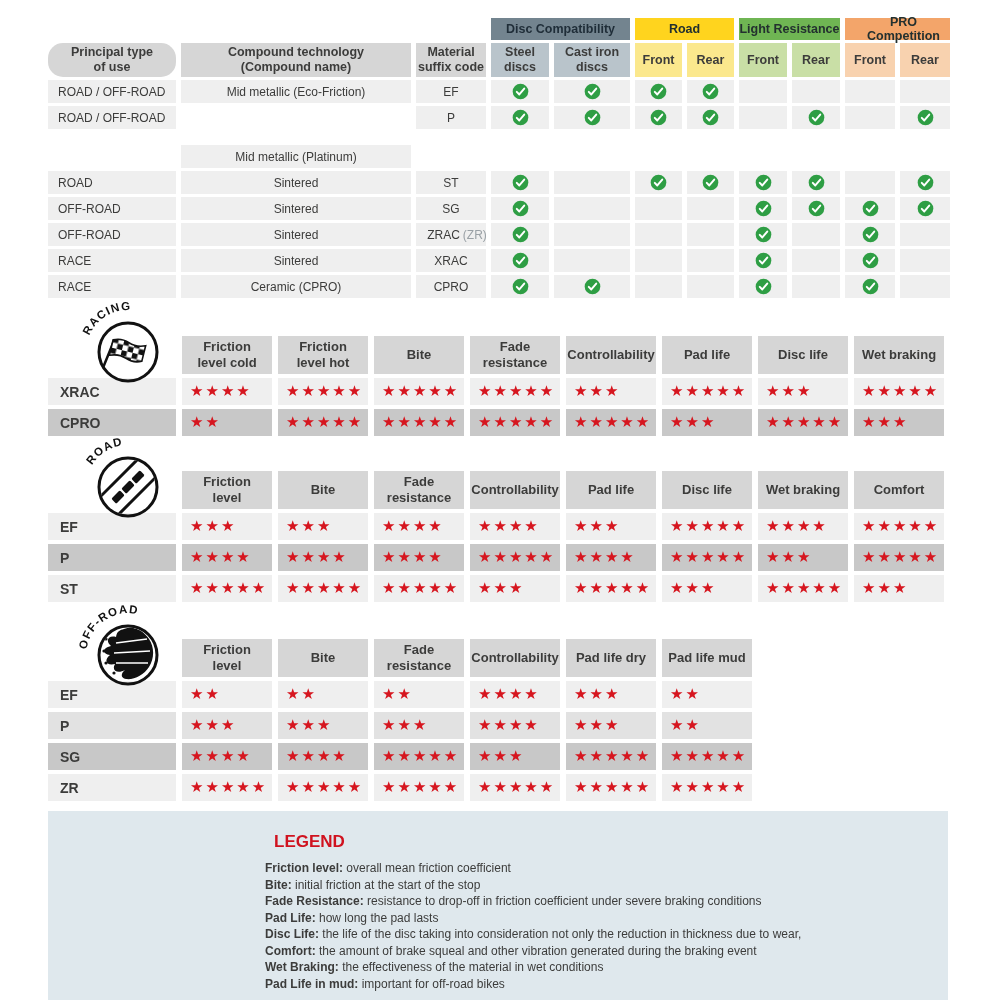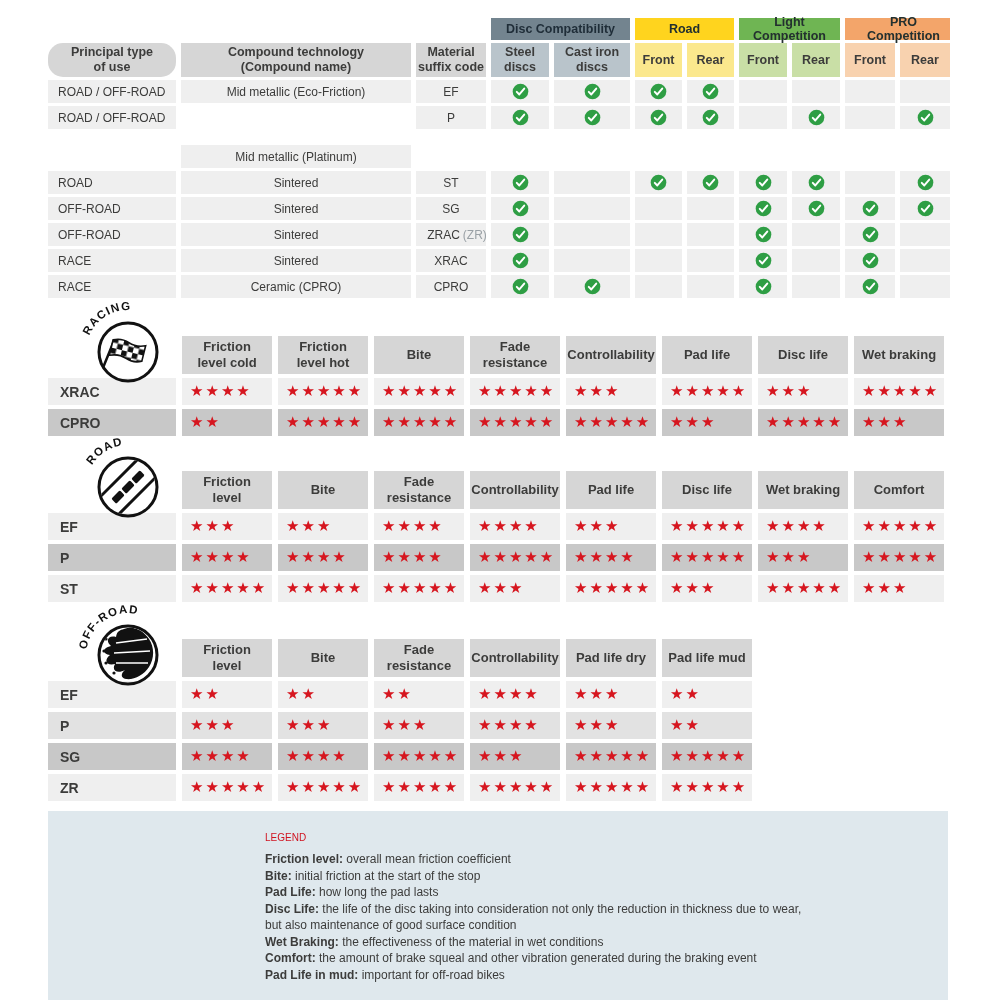--- a/index.html
+++ b/index.html
@@ -52,32 +52,32 @@
          font-family:"DejaVu Sans","Liberation Sans",sans-serif;}
 
   
   .badge{position:absolute;left:16px;top:-38px;overflow:visible;}
   .badge-text{font-size:11.5px;font-weight:bold;letter-spacing:1.2px;fill:#111;
               font-family:"Liberation Sans","DejaVu Sans",sans-serif;}
 
   
   .legend{margin-top:10px;width:900px;background:var(--legend-bg,#dfe8ed);
           padding:21px 0 24px 217px;box-sizing:border-box;}
-  .legend-title{color:var(--legend-red,#d0121f);font-weight:normal;font-size:10px;margin-bottom:8px;}
+  .legend-title{color:var(--legend-red,#d0121f);font-weight:bold;font-size:17px;margin-bottom:8px;margin-left:9px;}
   .legend-line{font-size:12px;line-height:16.5px;}
 </style>
 </head>
 <body>
 
 <div class="page">
 
   <div class="compat-grid">
       <div class="cell group-h gh-disc" style="grid-area: 1 / 4 / auto / 6;">Disc Compatibility</div>
       <div class="cell group-h gh-road" style="grid-area: 1 / 6 / auto / 8;">Road</div>
-      <div class="cell group-h gh-light" style="grid-area: 1 / 8 / auto / 10;">Light Competition</div>
+      <div class="cell group-h gh-light" style="grid-area: 1 / 8 / auto / 10;">Light Resistance</div>
       <div class="cell group-h gh-pro" style="grid-area: 1 / 10 / auto / 12;">PRO Competition</div>
       <div class="cell head " style="grid-area: 2 / 1; border-radius: 15px;">Principal type
 of use</div>
       <div class="cell head " style="grid-area: 2 / 2;">Compound technology
 (Compound name)</div>
       <div class="cell head " style="grid-area: 2 / 3;">Material
 suffix code</div>
       <div class="cell head steel" style="grid-area: 2 / 4;">Steel
 discs</div>
       <div class="cell head steel" style="grid-area: 2 / 5;">Cast iron
@@ -629,22 +629,22 @@
           <span class="stars">★★★★★</span>
         </div>
       </div>
   </div>
 
   <div class="legend">
     <div class="legend-title">LEGEND</div>
     <div>
         <div class="legend-line"><b>Friction level:</b> overall mean friction coefficient</div>
         <div class="legend-line"><b>Bite:</b> initial friction at the start of the stop</div>
+        <div class="legend-line"><b>Fade Resistance:</b> resistance to drop-off in friction coefficient under severe braking conditions</div>
         <div class="legend-line"><b>Pad Life:</b> how long the pad lasts</div>
         <div class="legend-line"><b>Disc Life:</b> the life of the disc taking into consideration not only the reduction in thickness due to wear,</div>
-        <div class="legend-line">but also maintenance of good surface condition</div>
+        <div class="legend-line"><b>Comfort:</b> the amount of brake squeal and other vibration generated during the braking event</div>
         <div class="legend-line"><b>Wet Braking:</b> the effectiveness of the material in wet conditions</div>
-        <div class="legend-line"><b>Comfort:</b> the amount of brake squeal and other vibration generated during the braking event</div>
         <div class="legend-line"><b>Pad Life in mud:</b> important for off-road bikes</div>
       </div>
   </div>
 
 </div>
 
 </body></html>

